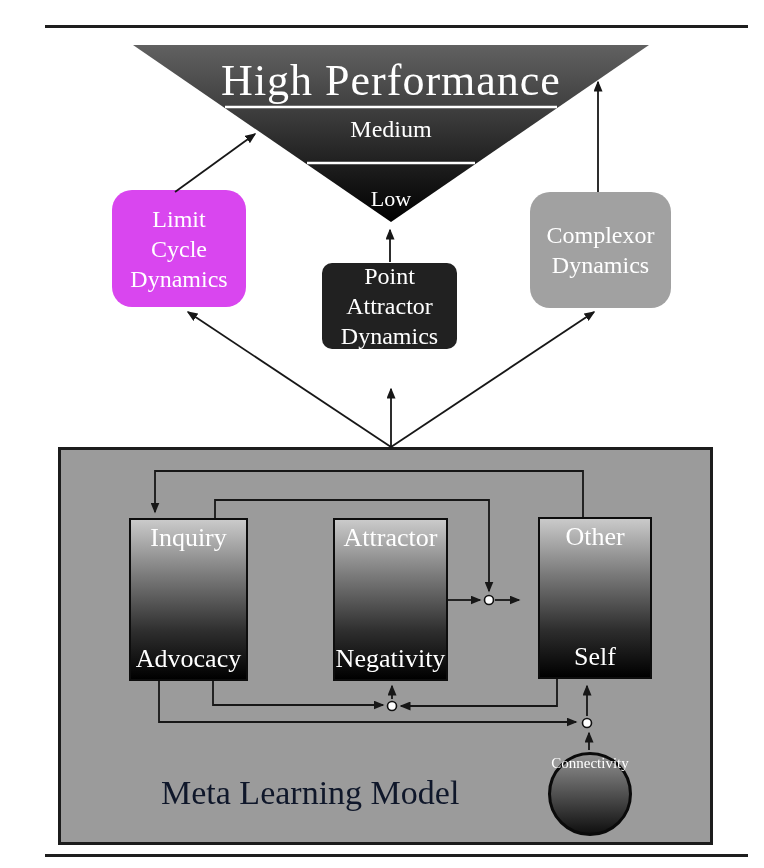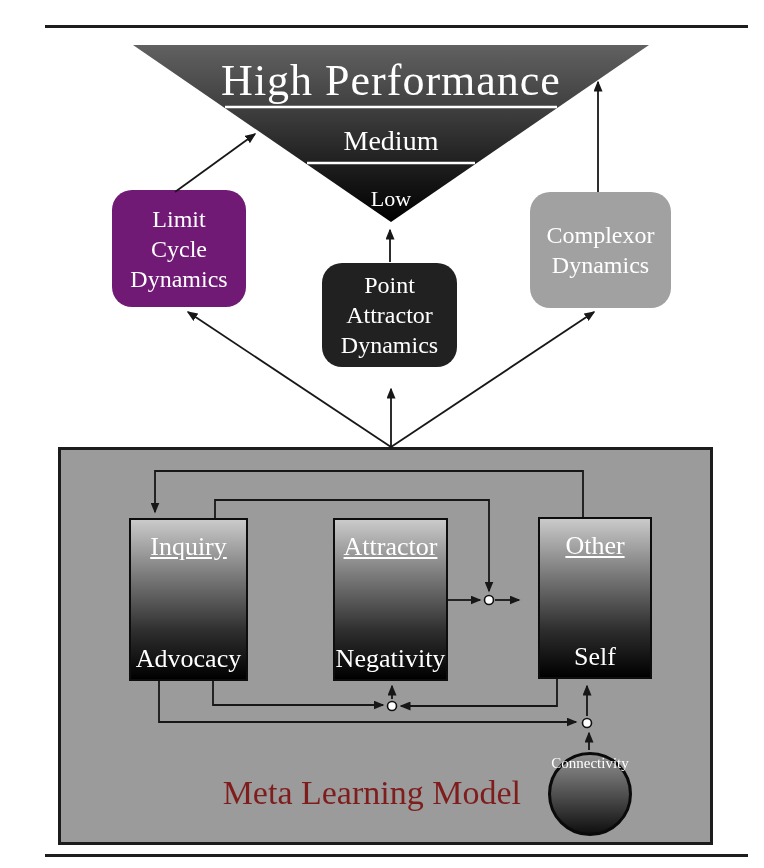--- a/index.html
+++ b/index.html
@@ -13,52 +13,52 @@
 
   
   .pyramid{
     position:absolute;left:133px;top:45px;width:516px;height:177px;
     clip-path:polygon(0 0,100% 0,50% 100%);
     background:linear-gradient(180deg,#616161 0%,#3d3d3d 38%,#1a1a1a 72%,#000 100%);
     z-index:2;
   }
   .pyr-label{position:absolute;left:133px;width:516px;text-align:center;color:#fff;z-index:3;}
   .pyr-high{top:55px;font-size:44px;letter-spacing:1px;}
-  .pyr-medium{top:125px;font-size:28px;}
+  .pyr-medium{top:116px;font-size:24px;}
   .pyr-low{top:186px;font-size:22px;}
 
   
   .dynbox{
     position:absolute;border-radius:20px;color:#fff;display:flex;align-items:center;
     justify-content:center;text-align:center;font-size:24px;line-height:30px;z-index:2;
   }
   .dynbox .inner{width:112px;}
-  .box-limit{left:112px;top:190px;width:134px;height:117px;background:#701a75;}
-  .box-point{left:322px;top:263px;width:135px;height:104px;background:#212121;}
+  .box-limit{left:112px;top:190px;width:134px;height:117px;background:#d946ef;}
+  .box-point{left:322px;top:263px;width:135px;height:86px;background:#212121;border-radius:10px;}
   .box-complexor{left:530px;top:192px;width:141px;height:116px;background:#a1a1a1;}
 
   
   .panel{
     position:absolute;left:58px;top:447px;width:655px;height:398px;box-sizing:border-box;
     background:#9b9b9b;border:3px solid #1c1c1c;z-index:1;
   }
   .gradbox{
     position:absolute;box-sizing:border-box;border:2px solid #0d0d0d;
     background:linear-gradient(180deg,#cacaca 0%,#7a7a7a 35%,#2e2e2e 70%,#000 100%);
     color:#fff;text-align:center;font-size:26px;z-index:2;
   }
-  .gradbox .pole-top{display:block;margin-top:12px;text-decoration:underline;}
+  .gradbox .pole-top{display:block;margin-top:3px;}
   .gradbox .pole-bottom{position:absolute;left:0;right:0;bottom:5px;}
   .gb-inquiry{left:68px;top:68px;width:119px;height:163px;}
   .gb-positivity{left:272px;top:68px;width:115px;height:163px;}
   .gb-other{left:477px;top:67px;width:114px;height:162px;}
 
   .panel-title{
-    position:absolute;left:100px;top:324px;width:360px;text-align:right;
-    font-size:34px;color:#7f1d1d;z-index:2;font-family:Liberation Serif, serif;
+    position:absolute;left:100px;top:324px;width:360px;text-align:left;
+    font-size:34px;color:#0f172a;z-index:2;font-family:Liberation Serif, serif;
   }
   .connectivity{
     position:absolute;left:487px;top:302px;width:84px;height:84px;border-radius:50%;
     box-sizing:border-box;border:3px solid #0a0a0a;
     background:linear-gradient(180deg,#909090 0%,#4a4a4a 55%,#101010 100%);
     color:#fff;display:flex;align-items:flex-start;justify-content:center;font-size:15px;z-index:2;
   }
 
   svg.overlay{position:absolute;left:0;top:0;z-index:10;pointer-events:none;}
   svg.overlay line, svg.overlay polyline{stroke:#171717;stroke-width:1.8;fill:none;}

